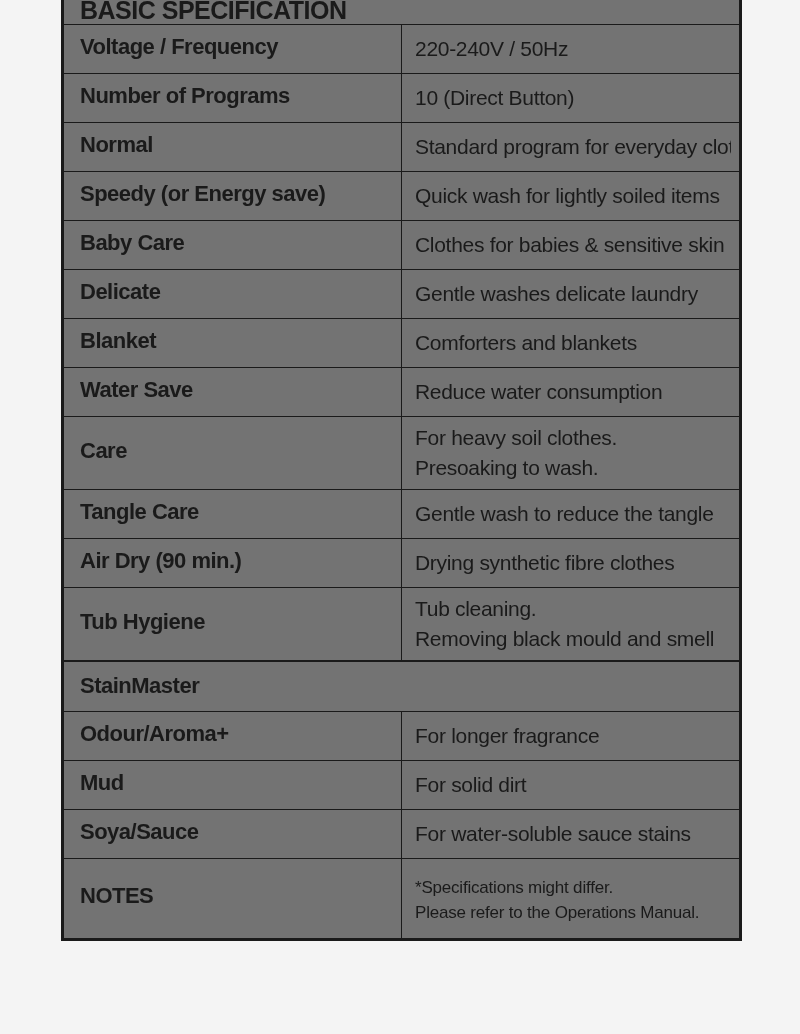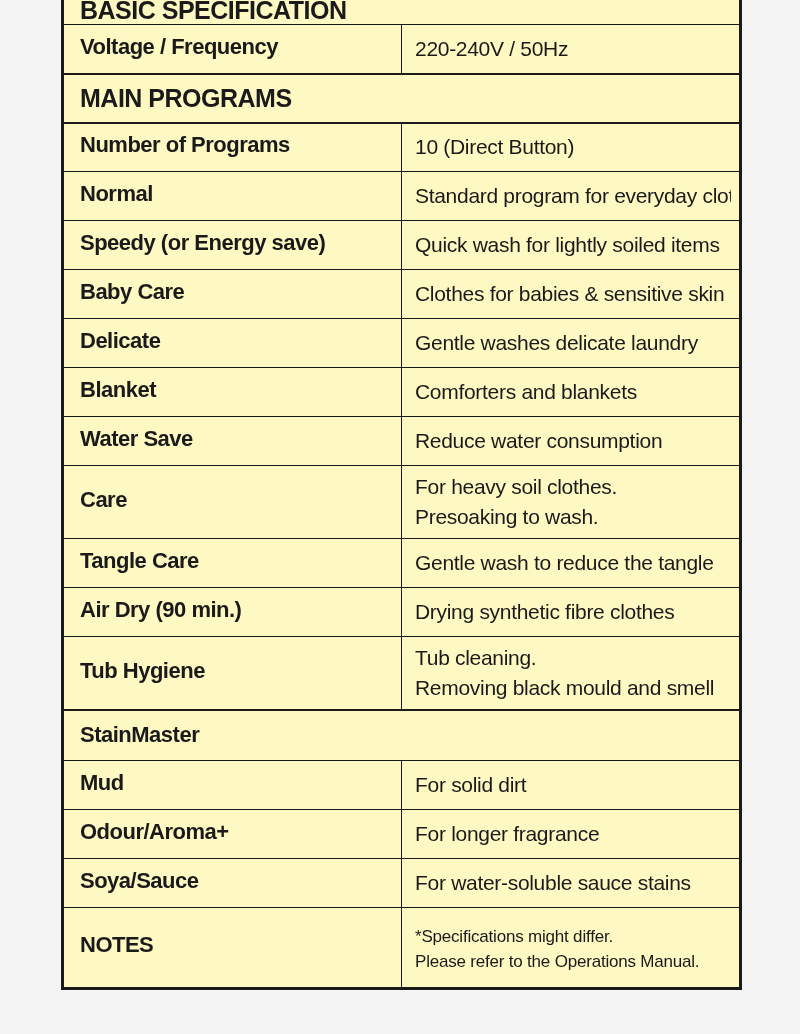--- a/index.html
+++ b/index.html
@@ -11,21 +11,21 @@
     color: #1a1a1a;
   }
   .spec-table {
     border-collapse: collapse;
     table-layout: fixed;
     width: 678px;
     margin-left: 61px;
   }
   .spec-table, .spec-table td { border: 1px solid #1a1a1a; }
   .spec-table { border-width: 0 3px 3px 3px; border-top: 0; }
-  td { vertical-align: middle; background: #fef9c3; }
+  td { vertical-align: middle; background: #737373; }
 
   
   tr.data td { height: 49px; }
   td.label-cell {
     padding: 6px 8px 10px 16px;
     font-weight: bold;
     font-size: 22px;
     letter-spacing: -0.5px;
   }
   td.value-cell {
@@ -86,23 +86,20 @@
             <span class="section-label">BASIC SPECIFICATION</span>
           </div>
         </td>
       </tr>
       <tr class="data">
         <td class="label-cell"><span>Voltage / Frequency</span></td>
         <td class="value-cell">
           <span class="value-line">220-240V / 50Hz</span>
         </td>
       </tr>
-      <tr class="section large">
-        <td colspan="2"><span class="section-label">MAIN PROGRAMS</span></td>
-      </tr>
       <tr class="data">
         <td class="label-cell"><span>Number of Programs</span></td>
         <td class="value-cell">
           <span class="value-line">10 (Direct Button)</span>
         </td>
       </tr>
       <tr class="data">
         <td class="label-cell"><span>Normal</span></td>
         <td class="value-cell">
           <span class="value-line">Standard program for everyday clothes</span>
@@ -161,29 +158,29 @@
         <td class="label-cell"><span>Tub Hygiene</span></td>
         <td class="value-cell">
           <span class="value-line">Tub cleaning.</span>
           <span class="value-line">Removing black mould and smell</span>
         </td>
       </tr>
       <tr class="section small">
         <td colspan="2"><span class="section-label">StainMaster</span></td>
       </tr>
       <tr class="data">
+        <td class="label-cell"><span>Odour/Aroma+</span></td>
+        <td class="value-cell">
+          <span class="value-line">For longer fragrance</span>
+        </td>
+      </tr>
+      <tr class="data">
         <td class="label-cell"><span>Mud</span></td>
         <td class="value-cell">
           <span class="value-line">For solid dirt</span>
-        </td>
-      </tr>
-      <tr class="data">
-        <td class="label-cell"><span>Odour/Aroma+</span></td>
-        <td class="value-cell">
-          <span class="value-line">For longer fragrance</span>
         </td>
       </tr>
       <tr class="data">
         <td class="label-cell"><span>Soya/Sauce</span></td>
         <td class="value-cell">
           <span class="value-line">For water-soluble sauce stains</span>
         </td>
       </tr>
       <tr class="data notes">
         <td class="label-cell"><span>NOTES</span></td>

